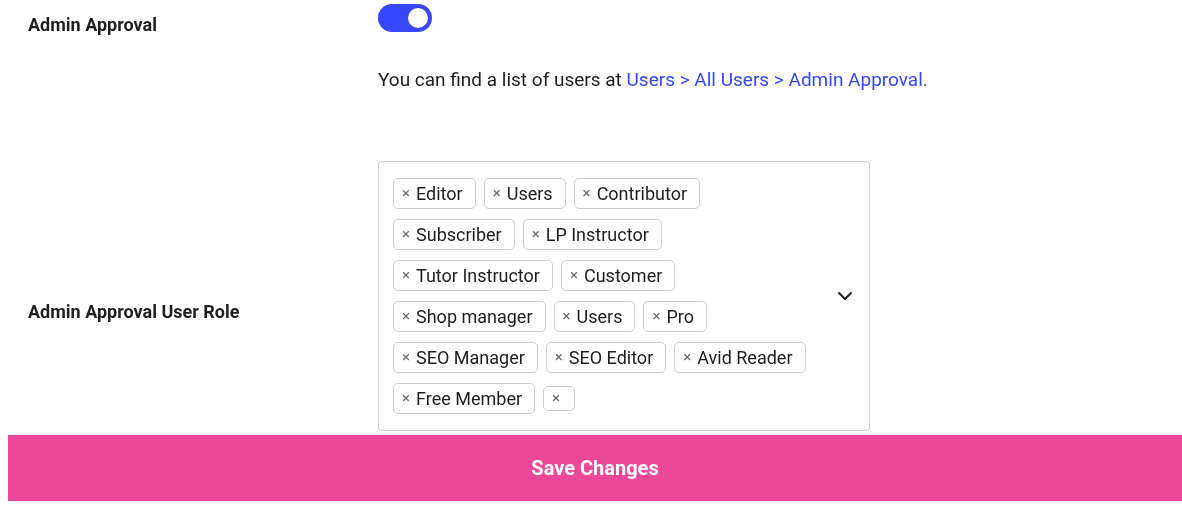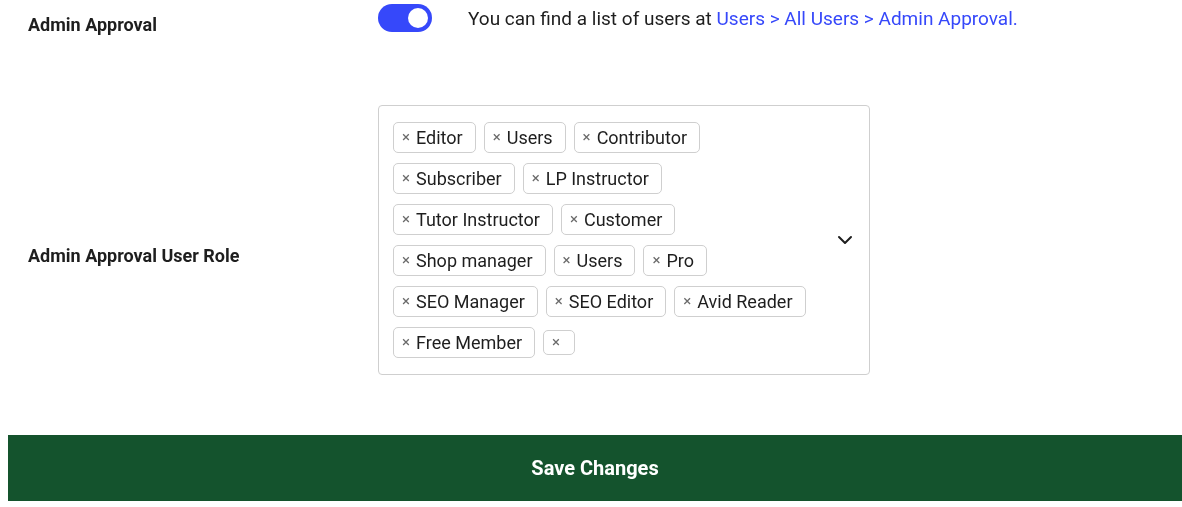--- a/index.html
+++ b/index.html
@@ -26,22 +26,23 @@
     .label-col {
       width: 350px;
       flex-shrink: 0;
       font-size: 18px;
       font-weight: 700;
       color: #1e1e1e;
       padding-top: 10px;
     }
     .control-col {
       display: flex;
-      align-items: center;
+      align-items: flex-start;
       gap: 36px;
+      flex-direction: column;
     }
     .toggle {
       width: 54px;
       height: 28px;
       background: #3648FA;
       border-radius: 14px;
       position: relative;
       cursor: pointer;
     }
     .toggle-knob {
@@ -108,21 +109,21 @@
     }
     .dropdown-caret svg {
       display: block;
     }
     .save-bar {
       position: absolute;
       left: 8px;
       right: 0;
       bottom: 6px;
       height: 66px;
-      background: #14532d;
+      background: #ec4899;
       display: flex;
       align-items: center;
       justify-content: center;
       cursor: pointer;
     }
     .save-bar-text {
       color: #ffffff;
       font-size: 20px;
       font-weight: 700;
     }

